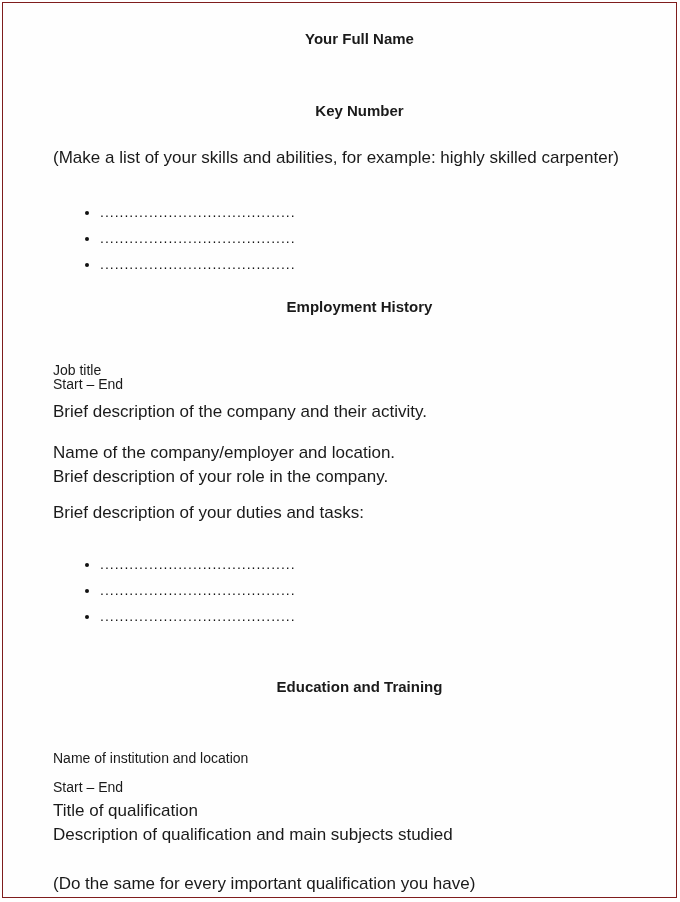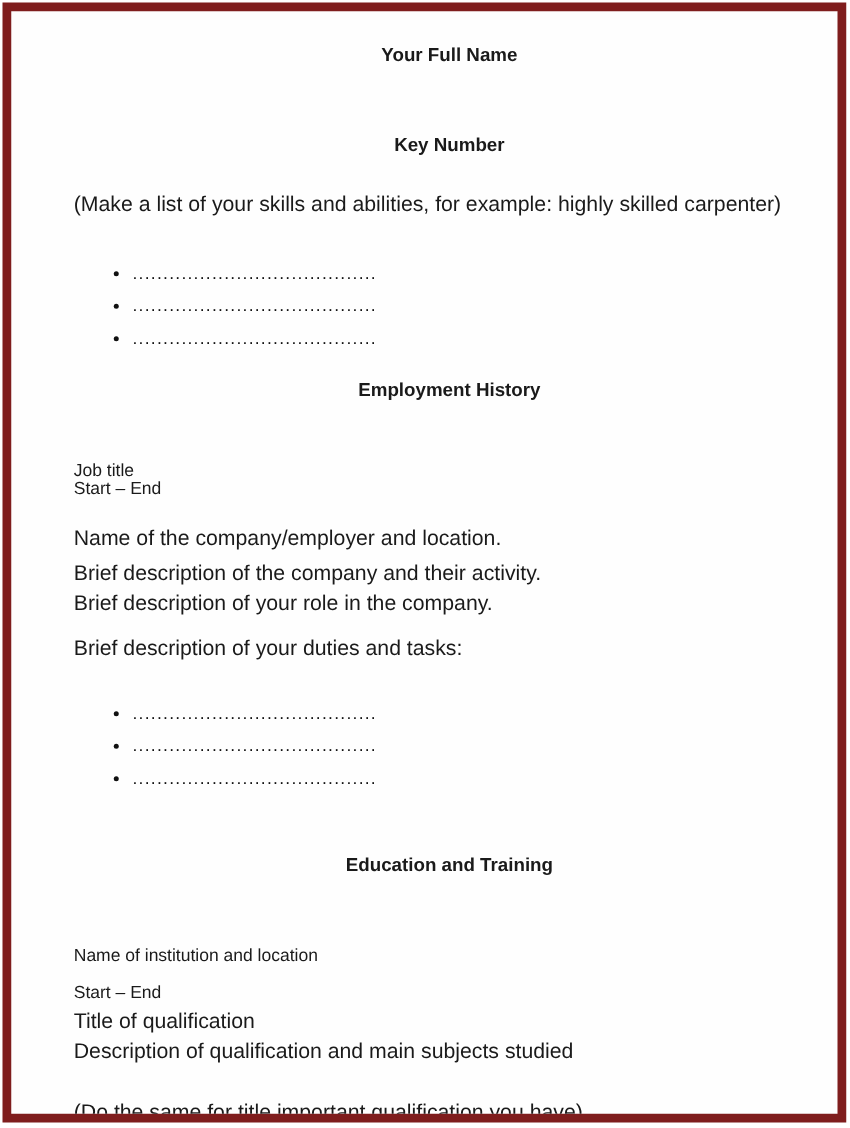--- a/index.html
+++ b/index.html
@@ -10,21 +10,21 @@
     height: 902px;
     overflow: hidden;
   }
   .page {
     box-sizing: border-box;
     position: absolute;
     left: 2px;
     top: 2px;
     width: 675px;
     height: 896px;
-    border: 7px solid #7f1d1d;
+    border: 1px solid #7f1d1d;
     background: #fefefe;
     font-family: "Liberation Sans", "DejaVu Sans", sans-serif;
     color: #1a1a1a;
     padding: 28px 10px 0 50px;
     overflow: hidden;
   }
   .h-center {
     font-size: 15px;
     font-weight: bold;
     line-height: 15px;
@@ -89,23 +89,23 @@
     <li>........................................</li>
   </ul>
 
   <h3 class="h-center mt-emp-heading">Employment History</h3>
 
   <div class="two-col mt-jobrow">
     <span class="col-left w-emp">Job title</span>
     <span>Start – End</span>
   </div>
 
+  <p class="para mt-activity">Brief description of the company and their activity.</p>
+
   <p class="para mt-company">Name of the company/employer and location.</p>
-
-  <p class="para mt-activity">Brief description of the company and their activity.</p>
 
   <p class="para mt-role">Brief description of your role in the company.</p>
 
   <p class="para mt-duties">Brief description of your duties and tasks:</p>
 
   <ul class="dots-list second">
     <li>........................................</li>
     <li>........................................</li>
     <li>........................................</li>
   </ul>
@@ -114,15 +114,15 @@
 
   <div class="two-col mt-instrow">
     <span class="col-left w-edu">Name of institution and location</span>
     <span>Start – End</span>
   </div>
 
   <p class="para mt-qual">Title of qualification</p>
 
   <p class="para mt-qual">Description of qualification and main subjects studied</p>
 
-  <p class="para mt-note">(Do the same for title important qualification you have)</p>
+  <p class="para mt-note">(Do the same for every important qualification you have)</p>
 
 </div>
 
 </body></html>

